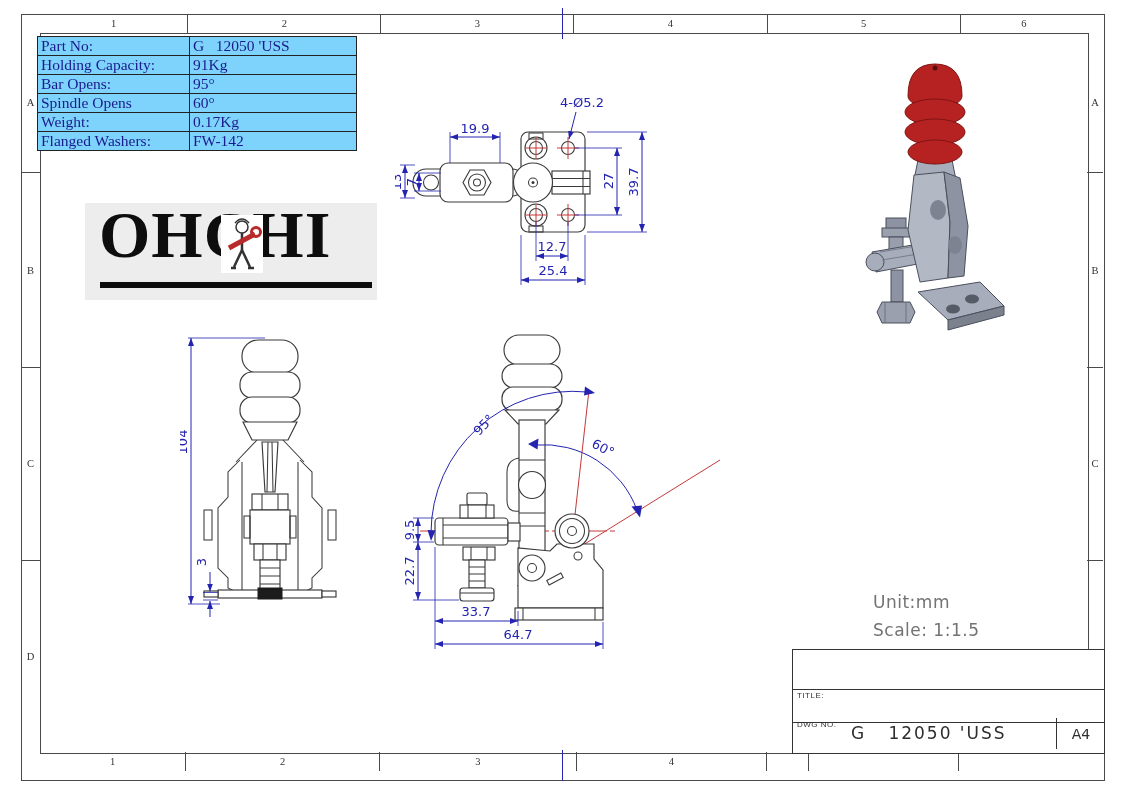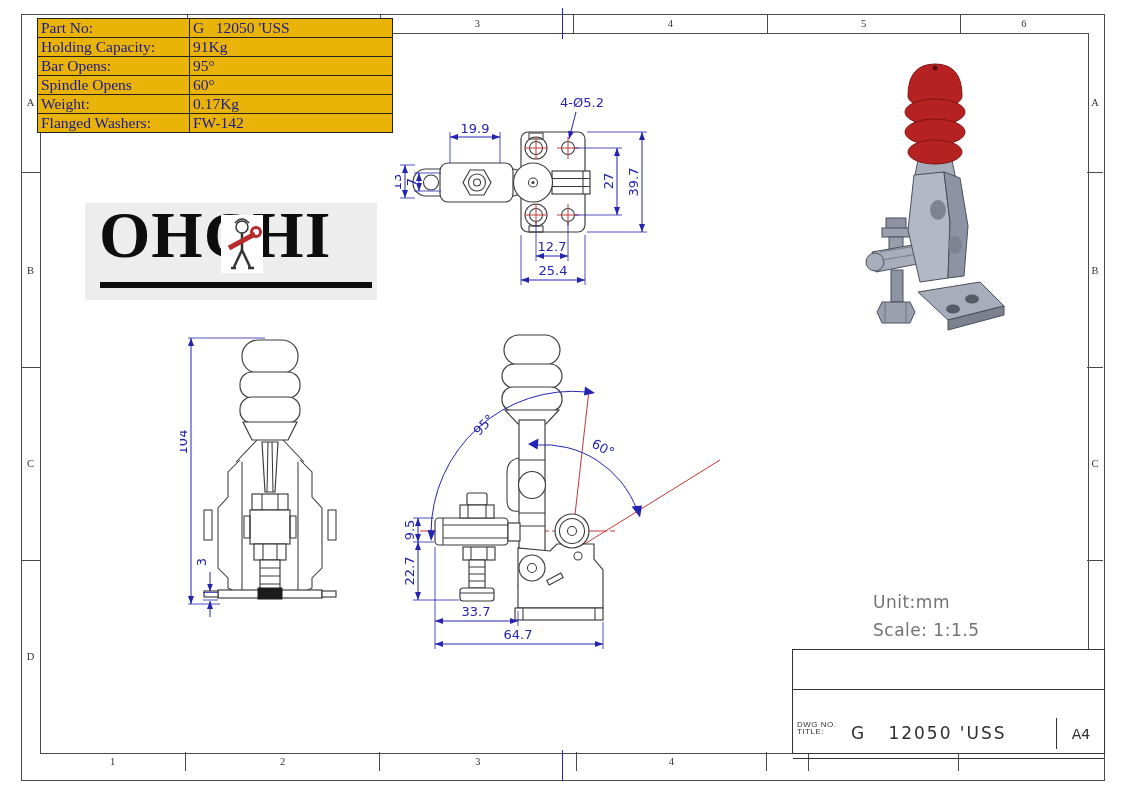--- a/index.html
+++ b/index.html
@@ -20,40 +20,40 @@
   .zcell{display:flex;align-items:center;justify-content:center;
          font:10.5px "Liberation Serif",serif;color:#333;}
   .strip-top .zcell,.strip-bottom .zcell{border-right:1px solid #4a4a4a;height:100%;}
   .strip-top .zcell:last-child,.strip-bottom .zcell:last-child{border-right:none;}
   .strip-left .zcell,.strip-right .zcell{border-bottom:1px solid #4a4a4a;width:100%;}
   .strip-left .zcell:last-child,.strip-right .zcell:last-child{border-bottom:none;}
 
   .cmark{width:0;border-left:1.5px solid #2424b0;}
 
   
-  .spec{left:37px;top:18px;width:356px;border:1.6px solid #222;border-collapse:collapse;
-        background:#eab308;}
+  .spec{left:37px;top:36px;width:320px;border:1.6px solid #222;border-collapse:collapse;
+        background:#7dd3fc;}
   .spec td{border:1.3px solid #222;height:18px;padding:0 3px;
            font:15.5px "Liberation Serif",serif;color:#1a1a8c;white-space:pre;}
   .spec td.lbl{width:145px;}
 
   
   .logo{left:85px;top:203px;width:292px;height:97px;background:#ededed;}
   .logo-text{position:absolute;left:14px;top:-6px;font:600 66px "Liberation Serif",serif;
              color:#0d0d0d;letter-spacing:1px;}
   .logo-underline{position:absolute;left:15px;top:79px;width:272px;height:6px;background:#0d0d0d;}
   .mascot{position:absolute;left:136px;top:12px;width:42px;height:58px;background:#fff;}
 
   
   .note{font:17px "DejaVu Sans",sans-serif;color:#737373;letter-spacing:0.5px;}
 
   
   .tblock{left:792px;top:649px;width:311px;height:103px;border:1.6px solid #333;background:#fff;}
   .tb-row1{position:absolute;left:0;top:0;width:100%;height:39px;border-bottom:1.3px solid #333;}
-  .tb-row2{position:absolute;left:0;top:39px;width:100%;height:33px;border-bottom:1.3px solid #333;margin-top:36px;}
+  .tb-row2{position:absolute;left:0;top:39px;width:100%;height:33px;border-bottom:1.3px solid #333;}
   .tb-row3{position:absolute;left:0;top:68px;width:100%;height:31px;}
   .tb-small{position:absolute;left:4px;top:2px;font:8px "Liberation Sans",sans-serif;color:#333;
             letter-spacing:0.5px;}
   .tb-dwgno{position:absolute;left:58px;top:5px;font:17px "DejaVu Sans",sans-serif;color:#2e2e2e;
             letter-spacing:2px;white-space:pre;}
   .tb-a4cell{position:absolute;left:263px;top:0;width:48px;height:31px;border-left:1.3px solid #333;
              display:flex;align-items:center;justify-content:center;
              font:14px "DejaVu Sans",sans-serif;color:#2e2e2e;}
 
   

